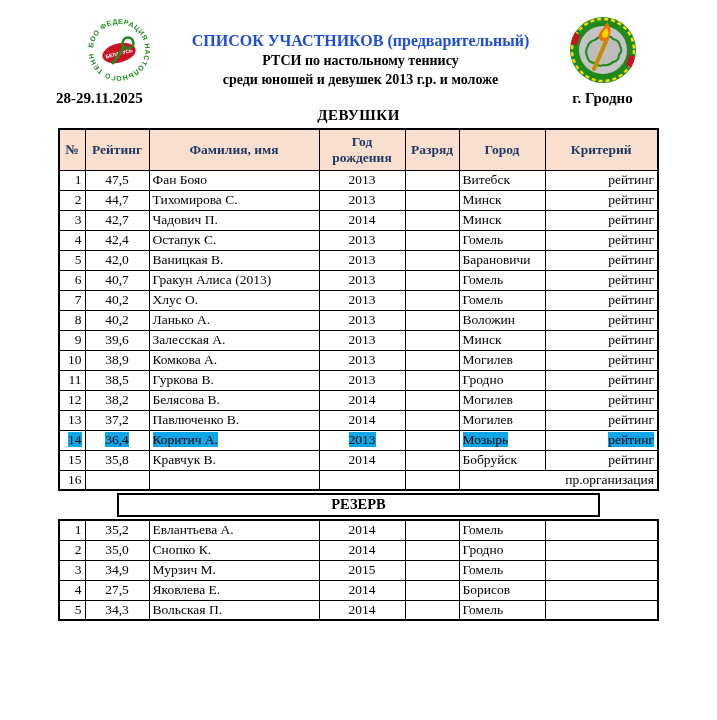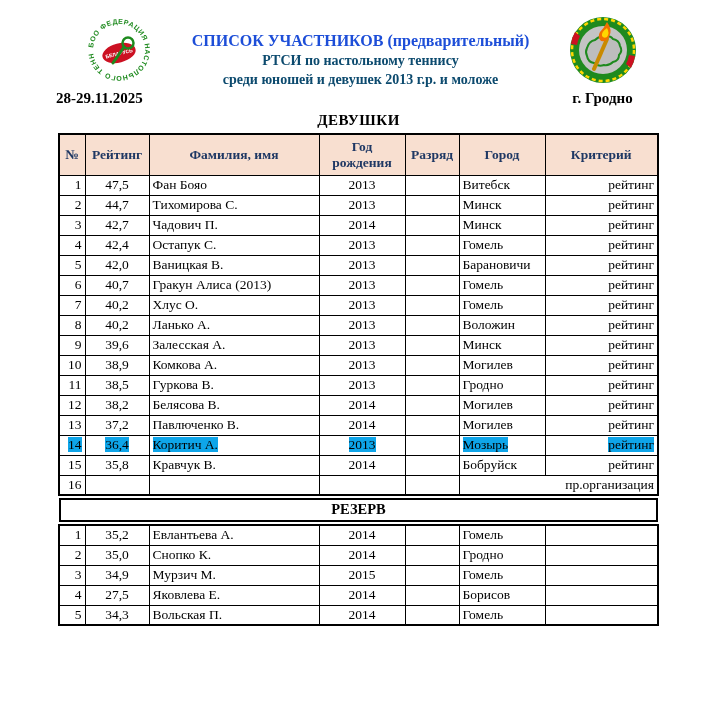--- a/index.html
+++ b/index.html
@@ -13,23 +13,23 @@
     grid-template-columns: 125px 1fr 125px;
     padding: 0 52px 0 56px;
     align-items: start;
   }
   .hdr-left, .hdr-right { text-align: center; }
   .logo-box { height: 74px; display: flex; align-items: center; justify-content: center; }
   .event-date { font-weight: bold; font-size: 15px; text-align: left; margin-top: 3px; white-space: nowrap; }
   .event-city { font-weight: bold; font-size: 15px; margin-top: 3px; white-space: nowrap; }
   .hdr-center { text-align: center; padding-top: 17px; }
   .doc-title { color: #1d4ed8; font-weight: bold; font-size: 16px; line-height: 21px; }
-  .doc-sub { color: #0c4a6e; font-weight: bold; font-size: 14px; line-height: 19px; }
-
-  .section-title { text-align: center; font-weight: bold; font-size: 15px; margin-top: 5px; letter-spacing: 0.5px; }
+  .doc-sub { color: #000000; font-weight: bold; font-size: 14px; line-height: 19px; }
+
+  .section-title { text-align: center; font-weight: bold; font-size: 15px; letter-spacing: 0.5px; }
 
   
   table { border-collapse: collapse; table-layout: fixed; margin: 0 auto; }
   .grid-table { border: 2px solid #000; width: 599px; }
   .grid-table th, .grid-table td { border: 1px solid #000; overflow: hidden; white-space: nowrap; }
   .grid-table th {
     background: #f8dfd0;
     color: #1f3864;
     font-weight: bold;
     font-size: 13.5px;
@@ -40,21 +40,21 @@
     padding: 1px 2px;
   }
   .grid-table td { font-size: 13.5px; height: 20px; padding: 0 3px; }
   td.al-left { text-align: left; }
   td.al-center { text-align: center; }
   td.al-right { text-align: right; }
   .main-table { margin-top: 4px; }
   .hl { background: #0ea5e9; }
 
   .reserve-bar {
-    width: 599px;
+    width: 483px;
     margin: 2px auto 0 auto;
     border: 2px solid #000;
     text-align: center;
     font-weight: bold;
     font-size: 14.5px;
     padding: 1px 0 2px 0;
   }
   .reserve-table { margin-top: 2px; }
 </style>
 </head>

